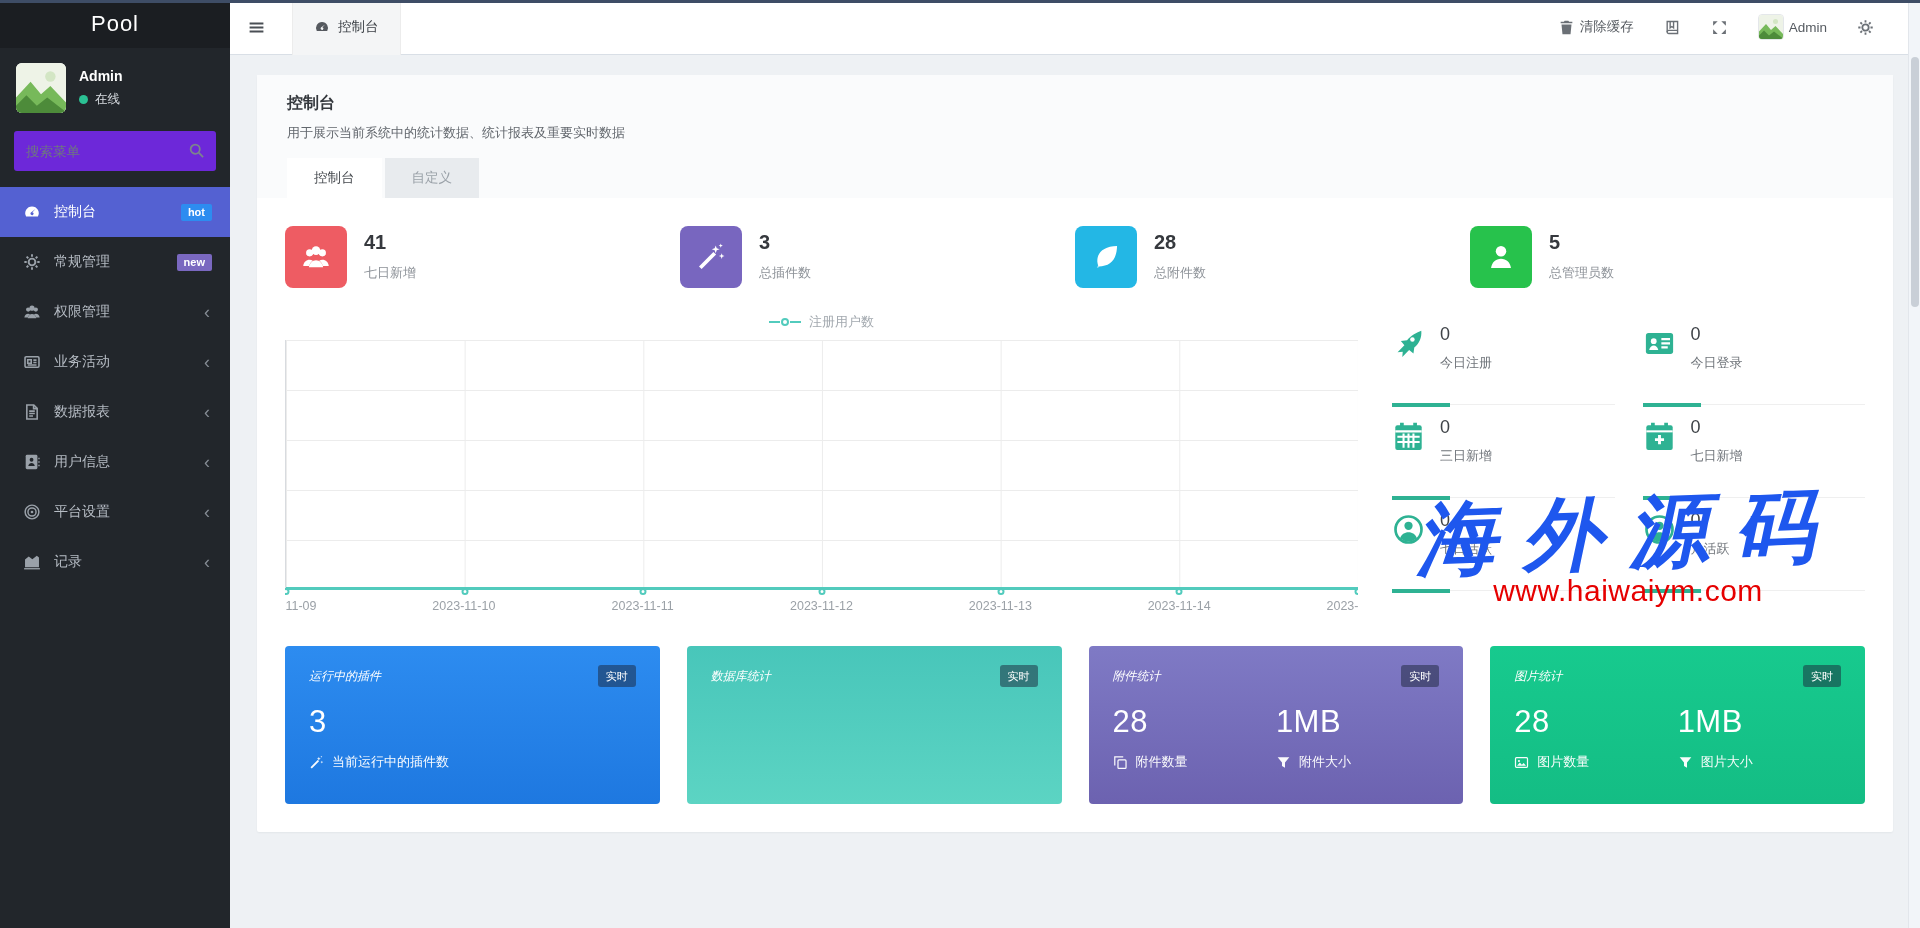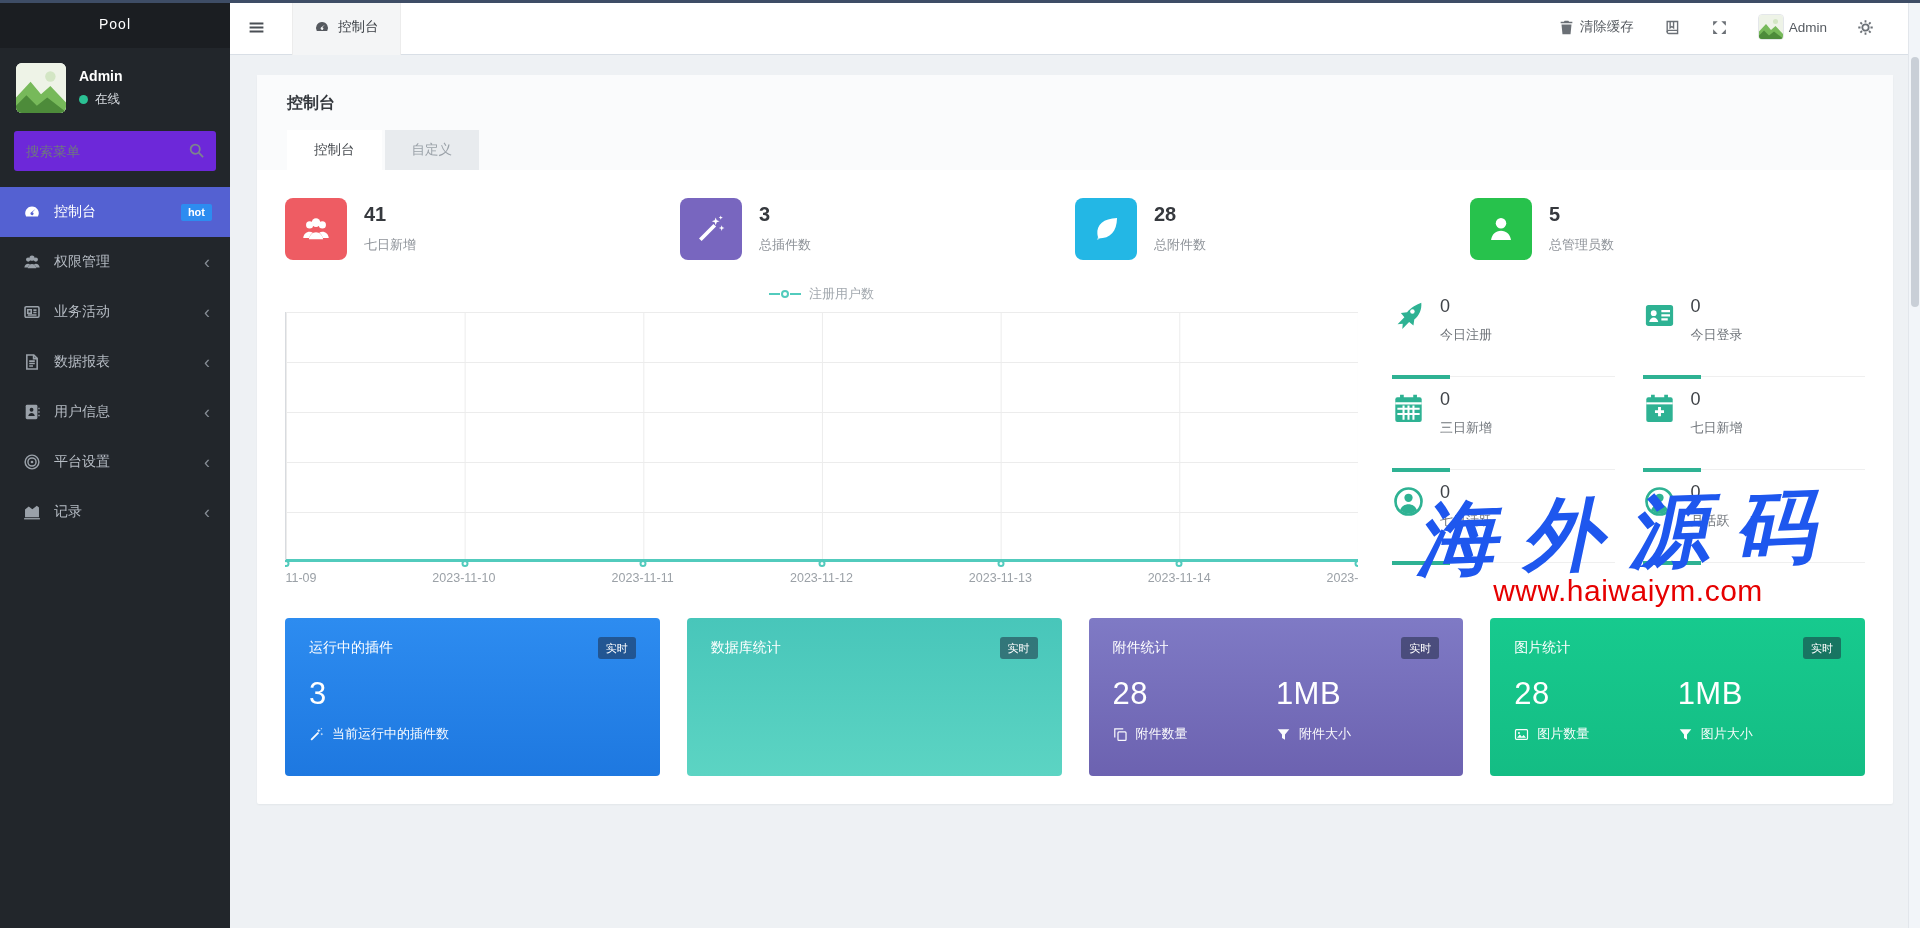--- a/index.html
+++ b/index.html
@@ -3,21 +3,21 @@
 <meta charset="utf-8">
 <style>
   * { margin:0; padding:0; box-sizing:border-box; }
   html,body { width:1920px; height:928px; overflow:hidden;
     font-family:"Liberation Sans","DejaVu Sans",sans-serif; background:#eef1f4; }
   .screen { position:relative; width:1920px; height:928px; display:flex; }
   .topline { position:absolute; top:0; left:0; right:0; height:3px; background:#3e4d66; z-index:99; }
 
   
   .sidebar { width:230px; flex:none; background:#22262b; display:flex; flex-direction:column; z-index:5; }
-  .logo { height:48px; background:#1b1e22; color:#fff; font-size:14px; letter-spacing:1px;
+  .logo { height:48px; background:#1b1e22; color:#fff; font-size:22px; letter-spacing:1px;
     display:flex; align-items:center; justify-content:center; }
   .user-panel { padding:15px 16px 10px; display:flex; align-items:center; gap:13px; }
   .avatar { width:50px; height:50px; border-radius:6px; overflow:hidden; flex:none; background:#fff; }
   .avatar svg { display:block; width:100%; height:100%; }
   .uname { color:#fff; font-size:14px; font-weight:bold; }
   .ustatus { margin-top:7px; color:#d9dde2; font-size:12.5px; display:flex; align-items:center; gap:7px; }
   .dot { width:9px; height:9px; border-radius:50%; background:#2bc194; }
   .search { margin:8px 14px 16px; position:relative; }
   .search input { width:100%; height:40px; background:#6d28d9; border:none; border-radius:3px;
     padding:0 36px 0 12px; color:#cfd3d8; font-size:13.5px; outline:none; }
@@ -96,21 +96,21 @@
   .mini-lbl { font-size:13px; color:#6f747a; margin-top:9px; }
 
   
   .cards-row { display:grid; grid-template-columns:repeat(4,1fr); gap:27px; margin-top:26px; }
   .card { height:158px; border-radius:4px; padding:19px 24px; color:#fff; }
   .card.g1 { background:linear-gradient(180deg,#2d8cf0,#1e78e0); }
   .card.g2 { background:linear-gradient(180deg,#48c6ba,#5cd4c3); }
   .card.g3 { background:linear-gradient(180deg,#7f7ac5,#6c62b0); }
   .card.g4 { background:linear-gradient(180deg,#17ca8e,#14bd84); }
   .card-head { display:flex; align-items:center; justify-content:space-between; }
-  .card-title { font-size:14px; }
+  .card-title { font-size:12px;font-style:italic; }
   .card-badge { font-size:11px; background:rgba(25,35,55,.5); padding:3.5px 8px; border-radius:3px; }
   .card-vals { display:flex; margin-top:17px; }
   .metric { width:50%; }
   .metric.full { width:100%; }
   .m-val { font-size:31px; letter-spacing:.5px; }
   .m-foot { margin-top:13px; display:flex; align-items:center; gap:8px; font-size:13px; opacity:.97; }
   .m-ic { width:15px; height:15px; display:inline-flex; }
   .m-ic svg { width:100%; height:100%; }
 
   
@@ -164,20 +164,30 @@
         <span class="micon">
             <svg viewBox="0 0 16 16" fill="currentColor">
               <path d="M8 3a6 6 0 0 0-5.2 9h10.4A6 6 0 0 0 8 3zm.9 5.4a1.35 1.35 0 1 1-1.9 1.9c-.5-.5-.5-1.4 0-1.9l4.1-3-2.9 3z"></path>
             </svg>
           </span>
         <span>控制台</span>
         <span class="mbadge hot">hot</span>
       </div>
       <div class="mitem">
         <span class="micon">
+            <svg viewBox="0 0 16 16" fill="none" stroke="currentColor" stroke-width="1.7">
+              <circle cx="8" cy="8" r="3"></circle>
+              <path d="M8 1.2v2.1M8 12.7v2.1M1.2 8h2.1M12.7 8h2.1M3.2 3.2l1.5 1.5M11.3 11.3l1.5 1.5M12.8 3.2l-1.5 1.5M4.7 11.3l-1.5 1.5"></path>
+            </svg>
+          </span>
+        <span>常规管理</span>
+        <span class="mbadge new">new</span>
+      </div>
+      <div class="mitem">
+        <span class="micon">
             <svg viewBox="0 0 16 16" fill="currentColor">
               <circle cx="4.6" cy="5.8" r="1.9"></circle>
               <circle cx="11.4" cy="5.8" r="1.9"></circle>
               <circle cx="8" cy="4.6" r="2.3"></circle>
               <path d="M1.2 12.8c.2-2 1.6-3.3 3.4-3.3.6 0 1.2.2 1.7.5-1 .7-1.7 1.7-1.9 2.8zM14.8 12.8h-3.2c-.2-1.1-.9-2.1-1.9-2.8.5-.3 1.1-.5 1.7-.5 1.8 0 3.2 1.3 3.4 3.3z"></path>
               <path d="M4.2 13.5c.3-2.3 1.9-3.8 3.8-3.8s3.5 1.5 3.8 3.8z"></path>
             </svg>
           </span>
         <span>权限管理</span>
         <span class="chev">‹</span>
@@ -289,20 +299,21 @@
               <path d="M8 1.2v2.1M8 12.7v2.1M1.2 8h2.1M12.7 8h2.1M3.2 3.2l1.5 1.5M11.3 11.3l1.5 1.5M12.8 3.2l-1.5 1.5M4.7 11.3l-1.5 1.5"></path>
             </svg>
           </span>
       </div>
     </header>
 
     <div class="content">
       <div class="panel">
         <div class="panel-head">
           <div class="p-title">控制台</div>
+          <div class="p-sub">用于展示当前系统中的统计数据、统计报表及重要实时数据</div>
           <div class="ptabs">
             <div class="ptab active">控制台</div>
             <div class="ptab">自定义</div>
           </div>
         </div>
 
         <div class="panel-body">
 
           <div class="stats-row">
             <div class="stat">

